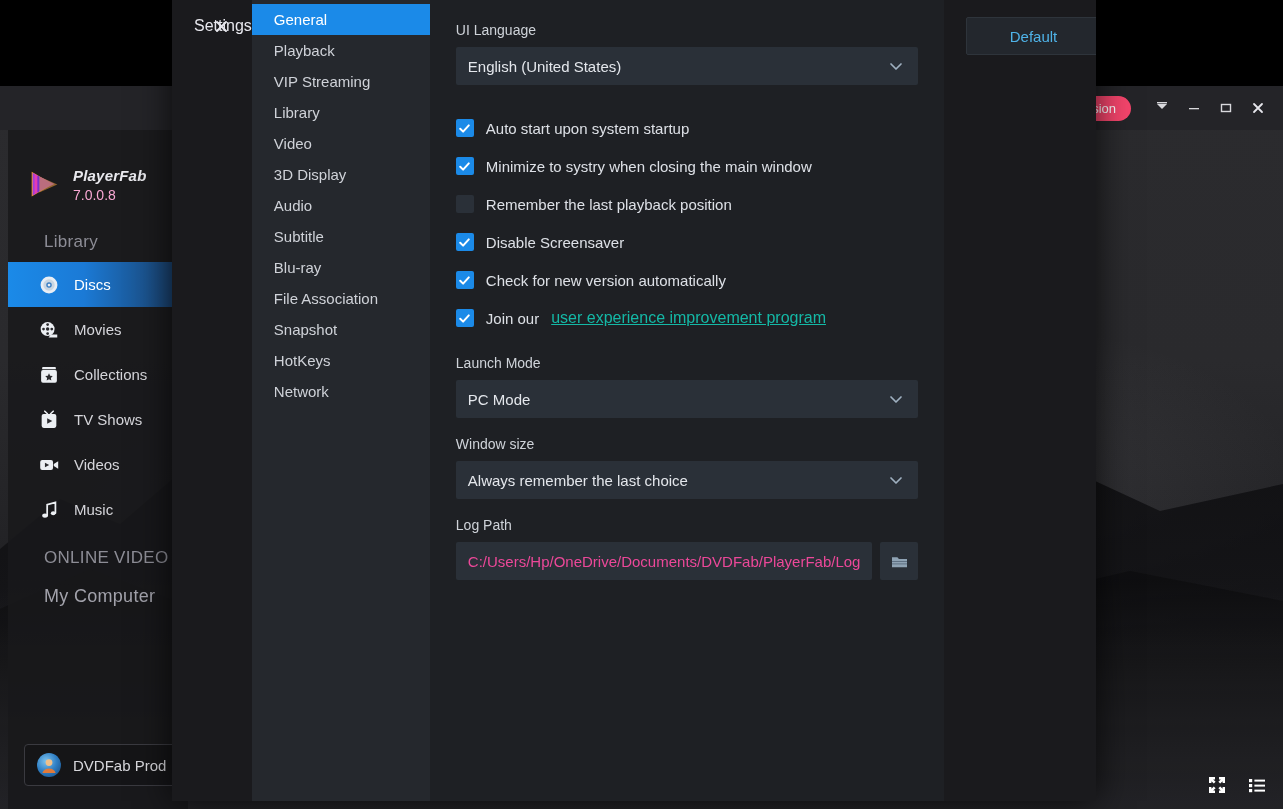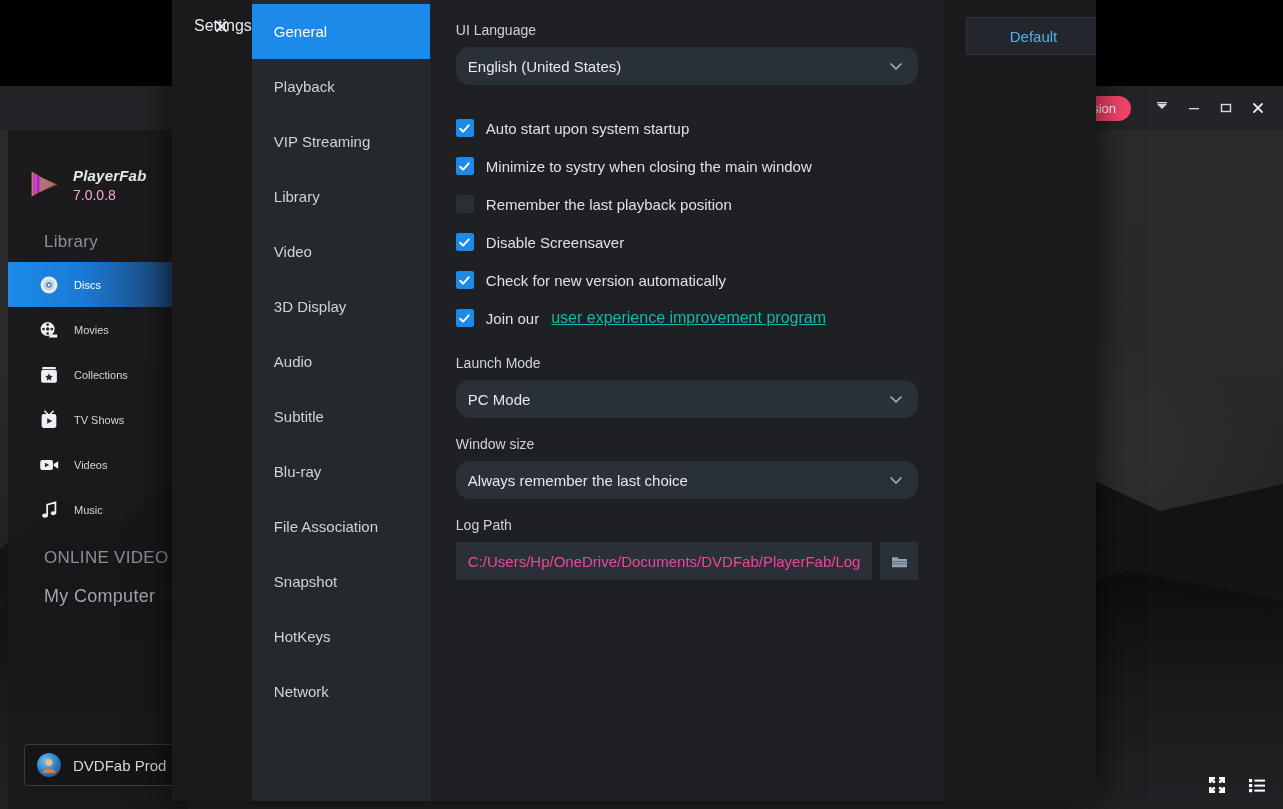--- a/index.html
+++ b/index.html
@@ -99,21 +99,21 @@
     padding: 16px 0 10px 36px;
     letter-spacing: .3px;
     white-space: nowrap;
   }
   .nav-item {
     display: flex; align-items: center;
     height: 45px;
     padding-left: 30px;
     gap: 14px;
     color: #d5d5da;
-    font-size: 11px;
+    font-size: 15px;
     white-space: nowrap;
   }
   .nav-item.active {
     background: linear-gradient(90deg, #1b8ae8 0%, #1b7ad6 42%, rgba(27,95,175,0.45) 100%);
     color: #fff;
   }
   .nav-ico { width: 22px; height: 22px; flex: none; display: block; }
 
   #user-chip {
     position: absolute;
@@ -182,21 +182,21 @@
     min-height: 0;
   }
 
   #dlg-nav {
     width: 178px;
     flex: none;
     background: #25282d;
     padding-top: 4px;
   }
   .dlg-nav-item {
-    height: 55px;
+    height: 31px;
     display: flex; align-items: center;
     padding-left: 22px;
     font-size: 15px;
     color: #cfd2d8;
     white-space: nowrap;
   }
   .dlg-nav-item.active {
     background: #1b8ae8;
     color: #ffffff;
   }
@@ -211,21 +211,21 @@
   .field-label {
     font-size: 14px;
     color: #cfd3d9;
     margin-bottom: 9px;
     white-space: nowrap;
   }
   .select-box {
     position: relative;
     height: 38px;
     background: #2a3038;
-    border-radius: 14px;
+    border-radius: 2px;
     display: flex; align-items: center;
     padding: 0 38px 0 12px;
     font-size: 15px;
     color: #e4e7ec;
   }
   .chev {
     position: absolute;
     right: 14px; top: 50%;
     transform: translateY(-50%);
     width: 16px; height: 16px;

